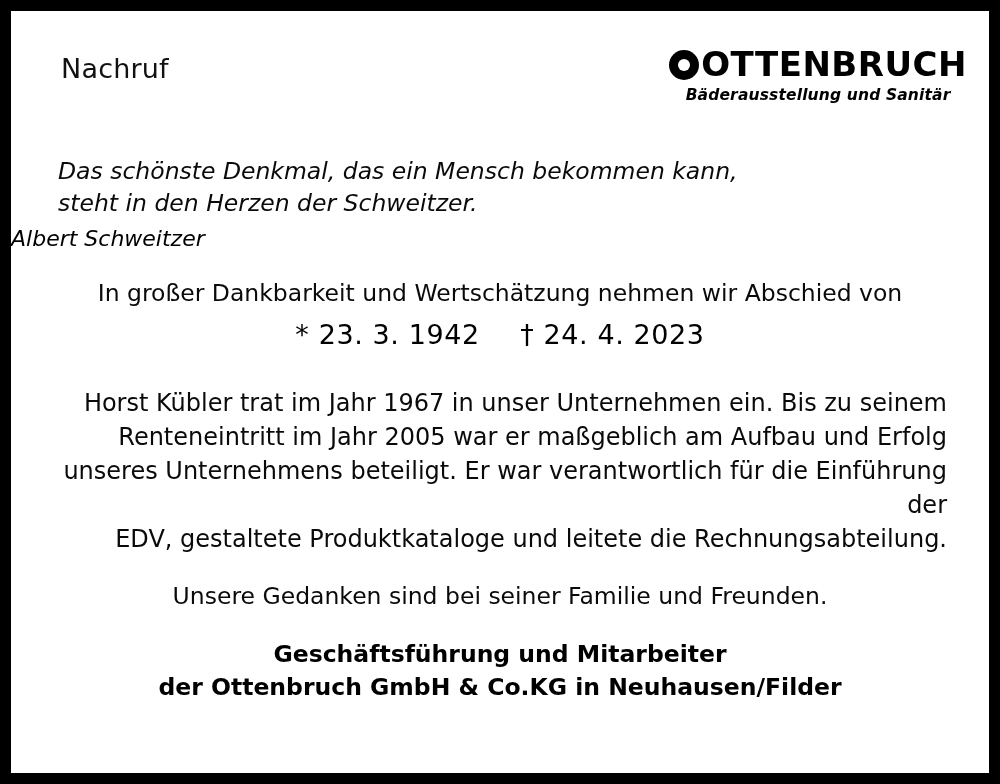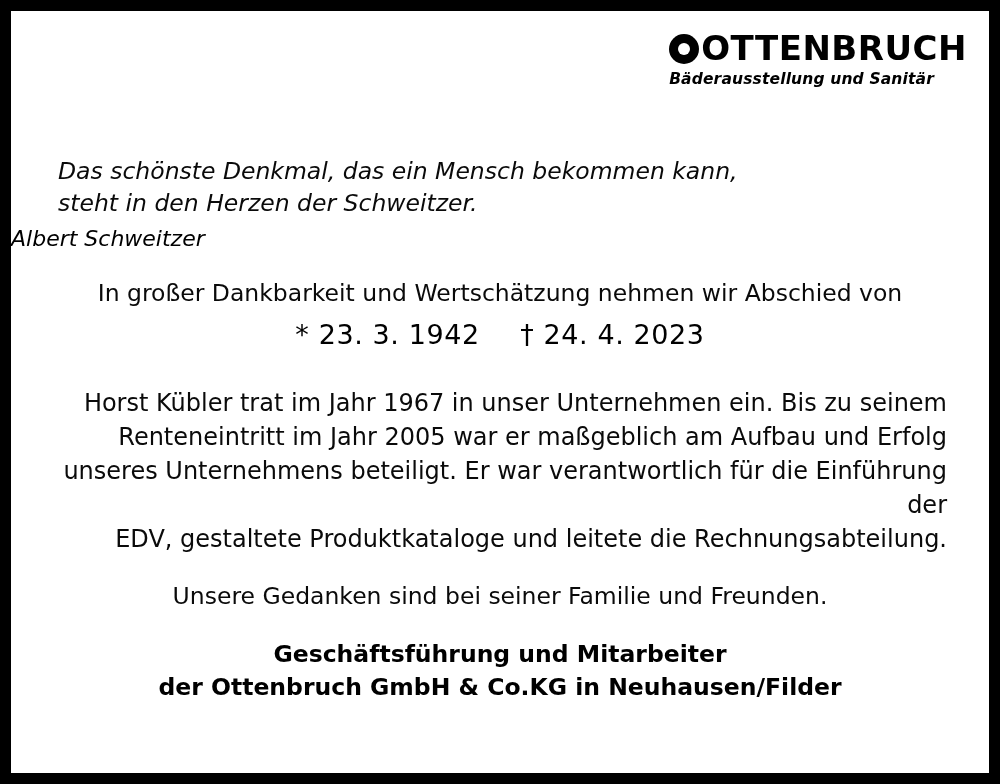--- a/index.html
+++ b/index.html
@@ -32,22 +32,22 @@
     left: 50px;
     top: 42px;
     font-size: 27px;
     font-weight: 400;
     letter-spacing: 0.2px;
     color: #111111;
   }
   .logo {
     position: absolute;
     right: 22px;
-    top: 20px;
-    text-align: left;
+    top: 36px;
+    text-align: center;
   }
   .logo-main {
     display: flex;
     align-items: center;
     justify-content: flex-end;
     font-size: 34px;
     font-weight: 700;
     letter-spacing: 0.5px;
     line-height: 1;
     color: #000000;
@@ -141,20 +141,21 @@
     line-height: 1.38;
     color: #000000;
   }
 </style>
 </head>
 <body>
 
 <div class="obituary">
 
   <div class="header">
+    <div class="kicker">Nachruf</div>
 
     <div class="logo">
       <div class="logo-main">
         <span class="logo-mark"></span>
         <span>OTTENBRUCH</span>
       </div>
       <div class="logo-sub">Bäderausstellung und Sanitär</div>
     </div>
   </div>
 

